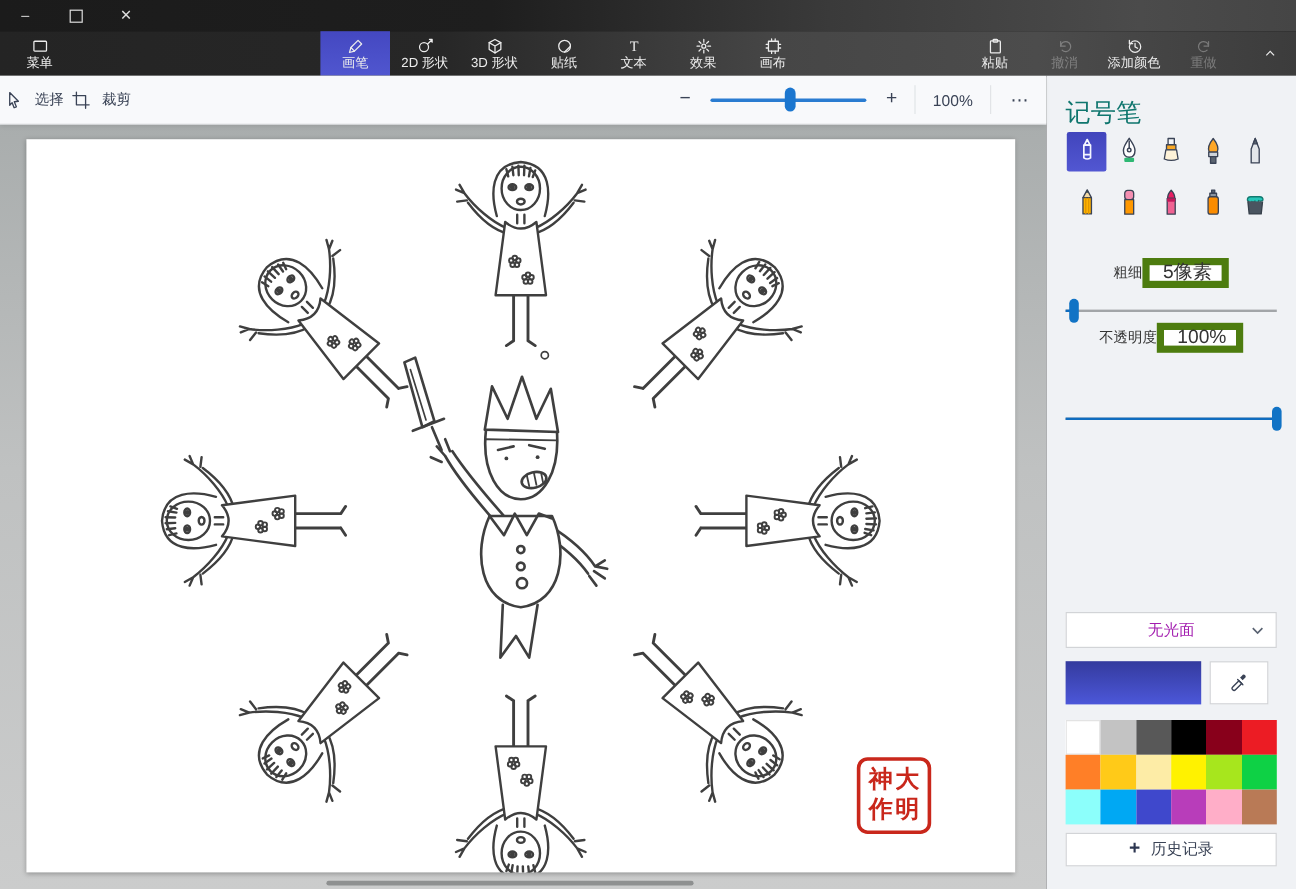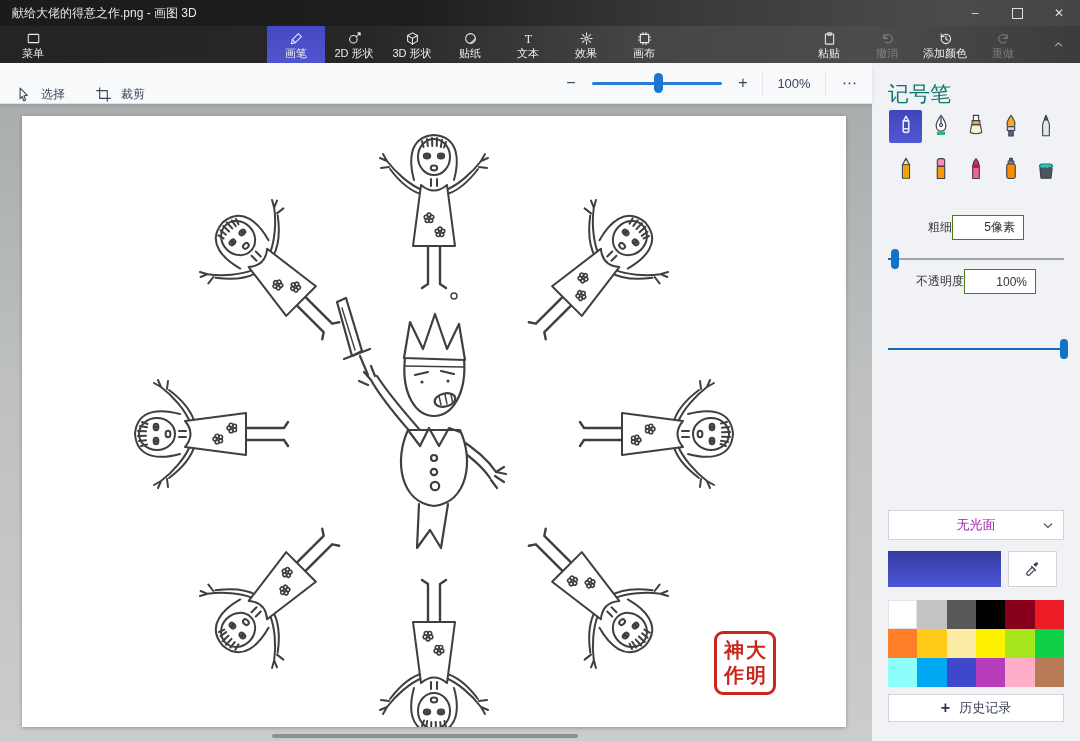--- a/index.html
+++ b/index.html
@@ -23,21 +23,21 @@
   .r-actions{margin-left:auto;display:flex}
   .r-chevron{width:44px;display:flex;align-items:center;justify-content:center;margin-left:4px}
   .r-chevron svg{width:13px;height:13px;stroke:#ececec;fill:none;stroke-width:1.5}
 
   
   .content{flex:1;display:flex;min-height:0}
   .left-col{width:872px;display:flex;flex-direction:column}
 
   
   .toolbar2{height:40px;flex:0 0 40px;background:#f8f9fb;display:flex;align-items:center;color:#3a4356;font-size:12px;box-shadow:0 1px 0 #dfe1e4,0 3px 4px rgba(0,0,0,.10);position:relative;z-index:3}
-  .tbtn{display:flex;align-items:flex-end;gap:9px;padding:0 15px;height:100%;white-space:nowrap}
+  .tbtn{display:flex;align-items:center;gap:9px;padding:0 3px;height:100%;white-space:nowrap}
   .tbtn svg,.tb-i svg{width:17px;height:17px;stroke:#3a4356;fill:none;stroke-width:1.3;stroke-linecap:round;stroke-linejoin:round}
   .tb-right{margin-left:auto;display:flex;align-items:center;height:100%}
   .zoomout,.zoomin{width:34px;font-size:16px;color:#3a4356;display:flex;align-items:center;justify-content:center;height:100%}
   .zslider{position:relative;width:130px;height:20px;margin:0 4px}
   .zslider .trk{position:absolute;left:0;right:0;top:9px;height:2.5px;background:#2a7cd1;border-radius:2px}
   .zslider .th{position:absolute;top:0;width:9px;height:20px;border-radius:4.5px;background:#1b76cf;transform:translateX(-4px)}
   .vsep{width:1px;height:24px;background:#e2e4e7;margin:0 2px}
   .zoomtxt{width:58px;text-align:center;font-size:13px}
   .dots{width:44px;text-align:center;font-size:15px;letter-spacing:1px}
 
@@ -53,21 +53,21 @@
   .panel{width:208px;flex:0 0 208px;background:#f0f2f5;position:relative;font-size:12px;color:#333}
   .p-abs{position:absolute;left:16px;width:176px}
   .p-title{top:17px;font-size:21px;color:#0f766e}
   .brush-grid{top:46px;display:grid;grid-template-columns:repeat(5,35px);grid-auto-rows:34px;row-gap:9px;align-items:center;justify-items:center}
   .tile{width:33px;height:33px;display:flex;align-items:center;justify-content:center;border-radius:2px}
   .tile.selected{background:linear-gradient(180deg,#4145bc,#5257d2)}
   .tile svg{width:26px;height:26px}
   .p-row{display:flex;justify-content:center;align-items:center}
   .row-thick{top:152px}
   .row-opac{top:206px}
-  .vbox{width:72px;height:25px;background:#fff;border:1px solid #4d7c0f;box-sizing:border-box;display:flex;align-items:center;justify-content:flex-end;padding-right:8px;font-size:12px;color:#333}
+  .vbox{width:72px;height:25px;background:#fff;border:6px solid #4d7c0f;box-sizing:border-box;display:flex;align-items:center;justify-content:flex-end;padding-right:8px;font-size:16px;color:#333}
   .pslider{position:relative;height:20px}
   .sl-thick{top:186px}
   .sl-opac{top:256px}
   .pslider .trk{position:absolute;left:0;right:0;top:9px;height:2px;background:#a2a5a8}
   .pslider .fl{position:absolute;left:0;top:9px;height:2px;background:#0f6cbf}
   .pslider .th{position:absolute;top:0;width:8px;height:20px;border-radius:4px;background:#1173c5;transform:translateX(-4px)}
   .finish{top:447px;height:30px;background:#fff;border:1px solid #d2d4d7;box-sizing:border-box;display:flex;align-items:center;justify-content:center;font-size:13px;color:#a21caf}
   .finish svg{position:absolute;right:10px;width:10px;height:7px;stroke:#5a6372;fill:none;stroke-width:1.4}
   .colorrow{top:488px;display:flex;gap:7px}
   .curcolor{width:113px;height:36px;background:linear-gradient(180deg,#343b9e,#4c57d9)}
@@ -78,21 +78,20 @@
   .addcolor{top:631px;height:28px;background:#fff;border:1px solid #d2d4d7;box-sizing:border-box;display:flex;align-items:center;justify-content:center;gap:9px;font-size:13px;color:#3a4356}
   .addcolor .plus{font-size:16px;font-weight:bold;color:#2b3document0}
   .addcolor .plus{color:#2b3550}
 </style>
 </head>
 <body>
 
 <div class="window">
 
   <div class="titlebar">
-    <div class="title">献给大佬的得意之作.png - 画图 3D</div>
     <div class="win-btn">
         <span>–</span>
       </div>
     <div class="win-btn">
         <span class="maxbox"></span>
       </div>
     <div class="win-btn">
         <span>✕</span>
       </div>
   </div>

